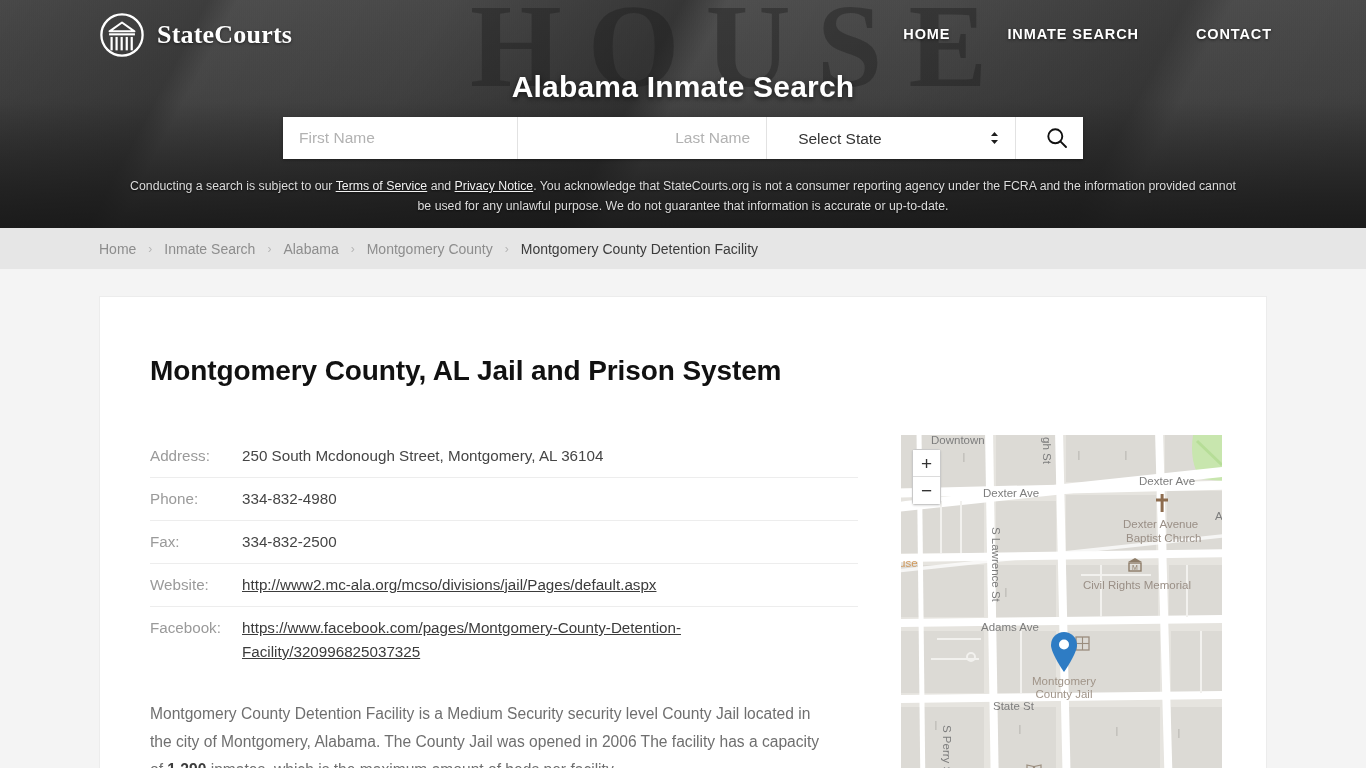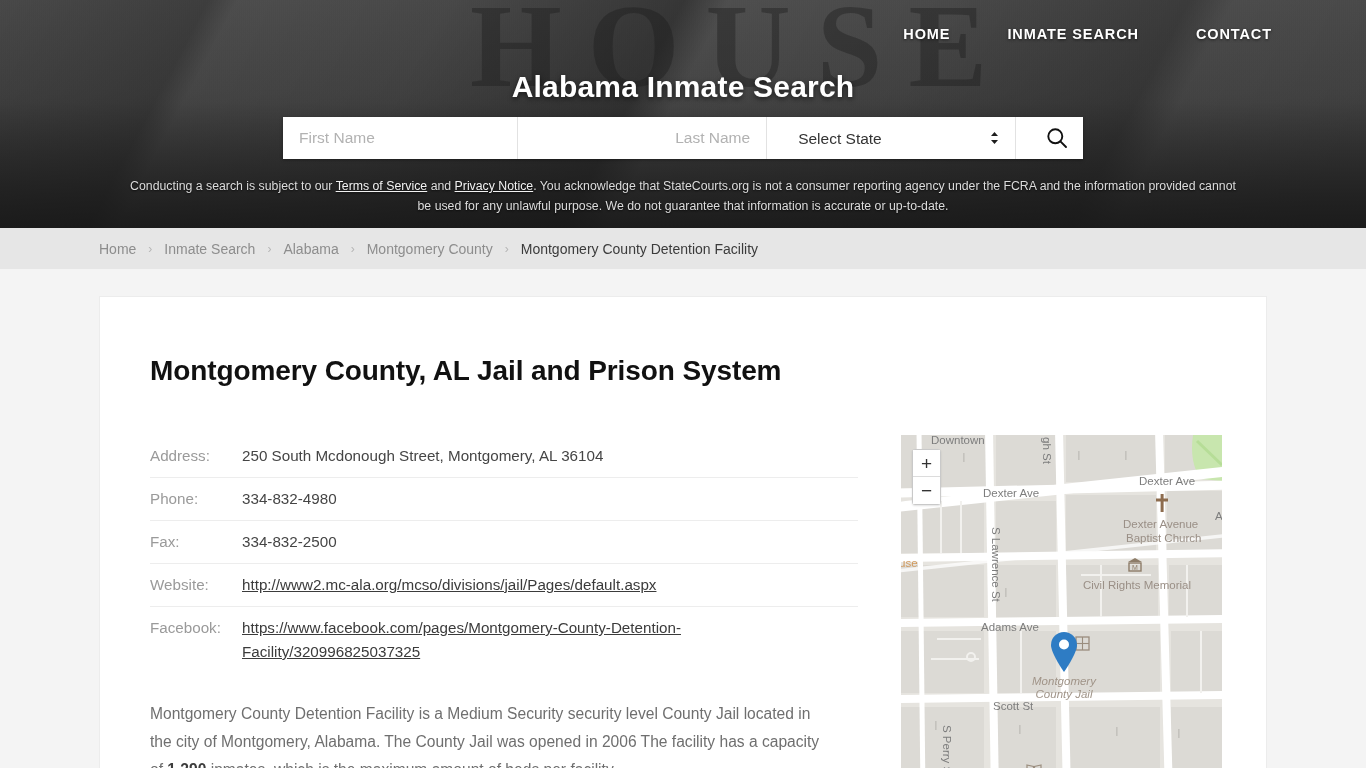--- a/index.html
+++ b/index.html
@@ -239,31 +239,44 @@
   .mlabel {
     position: absolute;
     color: #8c8c8c;
     font-size: 11.5px;
     white-space: nowrap;
     z-index: 20;
     font-family: "Liberation Sans", sans-serif;
   }
   .mlabel.poi { color: #9a8f86; text-align: left; }
   .mlabel.st { color: #7d7d7d; }
-  .pin-label { color: #a09488; font-size: 11.5px; text-align: center; line-height: 13px; font-style: italic; }
+  .pin-label { color: #a09488; font-size: 11.5px; text-align: center; line-height: 13px; }
 </style>
 </head>
 <body>
 
 <div class="masthead">
   <div class="masthead-bg"></div>
   <div class="masthead-letters"><span>H</span><span>O</span><span>U</span><span>S</span><span>E</span></div>
   <div class="masthead-scrim"></div>
 
   <div class="nav-row">
+    <a class="brand" href="#">
+      <svg class="brand-mark" viewBox="0 0 48 48">
+        <circle cx="24" cy="24" r="21.5" fill="none" stroke="#ffffff" stroke-width="2.4"></circle>
+        <path d="M24 11 L37 20.2 L11 20.2 Z" fill="none" stroke="#ffffff" stroke-width="2.1" stroke-linejoin="round"></path>
+        <rect x="10.5" y="22.2" width="27" height="2.2" fill="#ffffff"></rect>
+        <rect x="12" y="26" width="2.3" height="14" fill="#ffffff"></rect>
+        <rect x="17.2" y="26" width="2.3" height="14" fill="#ffffff"></rect>
+        <rect x="22.5" y="26" width="2.3" height="14" fill="#ffffff"></rect>
+        <rect x="27.8" y="26" width="2.3" height="14" fill="#ffffff"></rect>
+        <rect x="33" y="26" width="2.3" height="14" fill="#ffffff"></rect>
+      </svg>
+      <span class="brand-name">StateCourts</span>
+    </a>
 
     <nav class="mainnav">
       <a href="#">HOME</a>
       <a href="#">INMATE SEARCH</a>
       <a href="#">CONTACT</a>
     </nav>
   </div>
 
   <div class="hero-title">Alabama Inmate Search</div>
 
@@ -428,21 +441,21 @@
           <div class="mlabel st" style="left:30px; top:-1px;">Downtown</div>
           <div class="mlabel st" style="left:152px; top:2px; transform:rotate(90deg); transform-origin:0 0;">gh St</div>
           <div class="mlabel st" style="left:82px; top:52px;">Dexter Ave</div>
           <div class="mlabel st" style="left:238px; top:40px;">Dexter Ave</div>
           <div class="mlabel poi" style="left:222px; top:83px;">Dexter Avenue</div>
           <div class="mlabel poi" style="left:225px; top:97px;">Baptist Church</div>
           <div class="mlabel st" style="left:101px; top:92px; transform:rotate(90deg); transform-origin:0 0;">S Lawrence St</div>
           <div class="mlabel" style="left:-2px; top:122px; color:#d19a5e;">use</div>
           <div class="mlabel poi" style="left:182px; top:144px;">Civil Rights Memorial</div>
           <div class="mlabel st" style="left:80px; top:186px;">Adams Ave</div>
-          <div class="mlabel st" style="left:92px; top:265px;">Scott St</div>
+          <div class="mlabel st" style="left:92px; top:265px;">State St</div>
           <div class="mlabel st" style="left:52px; top:290px; transform:rotate(90deg); transform-origin:0 0;">S Perry St</div>
           <div class="mlabel st" style="left:314px; top:75px;">A</div>
 
           <svg style="position:absolute; left:254px; top:58px;" width="14" height="20" viewBox="0 0 14 20">
             <rect x="5.6" y="1" width="3" height="18" fill="#8d6c4e"></rect>
             <rect x="1" y="5.5" width="12" height="3" fill="#8d6c4e"></rect>
           </svg>
           <svg style="position:absolute; left:226px; top:122px;" width="16" height="16" viewBox="0 0 16 16">
             <path d="M8 1 L15 5 L1 5 Z" fill="#8d7c68"></path>
             <rect x="2" y="6" width="12" height="8" fill="none" stroke="#8d7c68" stroke-width="1.4"></rect>

